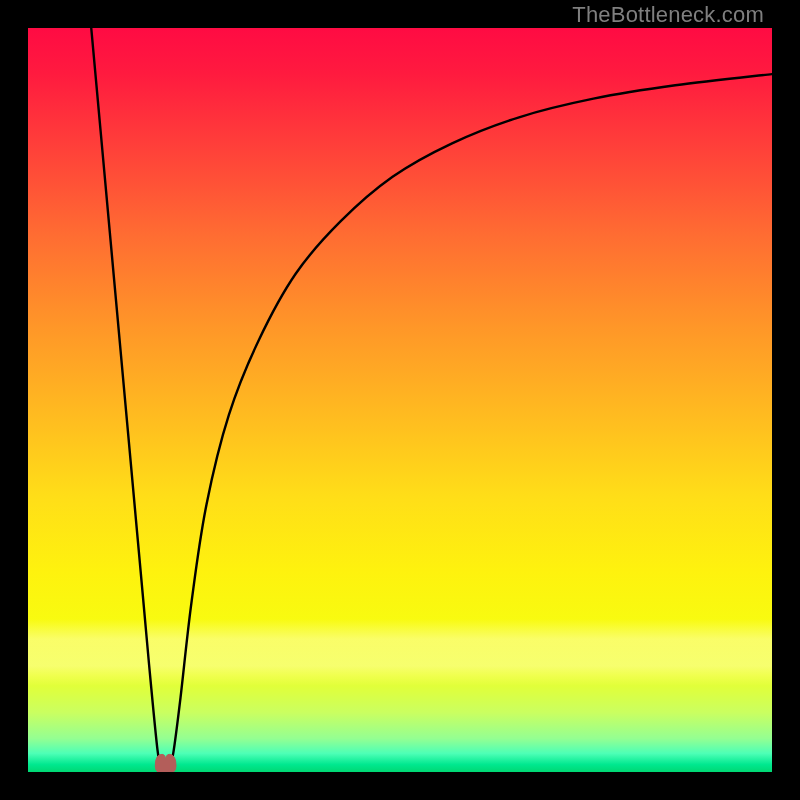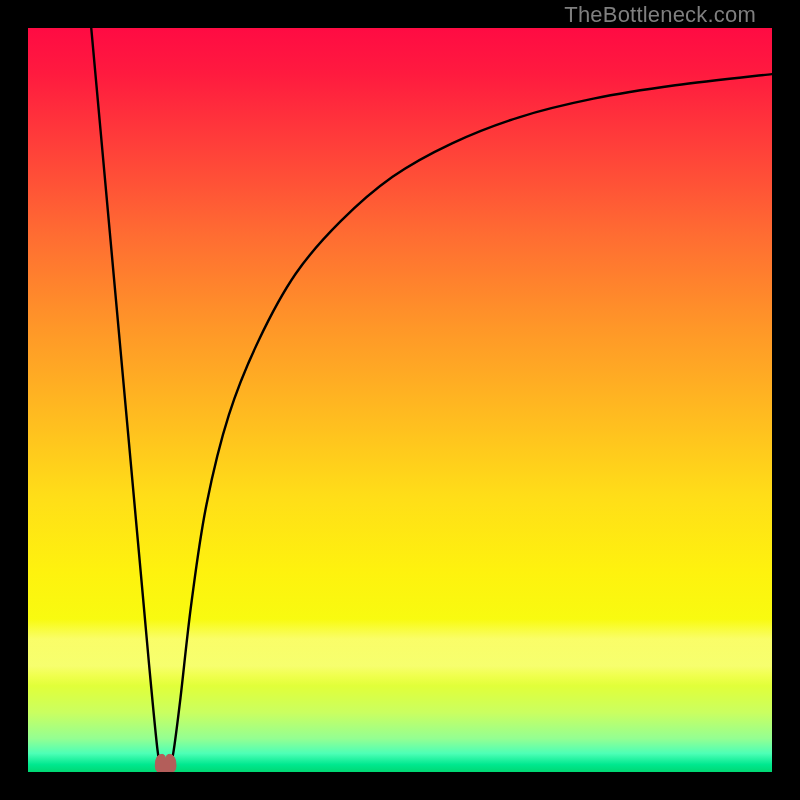--- a/index.html
+++ b/index.html
@@ -53,21 +53,21 @@
     position: absolute;
     left: 0;
     right: 0;
     top: 79.5%;
     height: 9%;
     background: linear-gradient(to bottom, rgba(255,255,160,0.0) 0%, rgba(255,255,170,0.55) 30%, rgba(255,255,170,0.55) 70%, rgba(255,255,160,0.0) 100%);
   }
   .watermark {
     position: absolute;
     top: 2px;
-    right: 44px;
+    right: 36px;
     color: #7f7f7f;
     font-size: 22px;
     font-weight: 500;
     letter-spacing: 0.2px;
   }
   svg.curve {
     position: absolute;
     inset: 0;
   }
 </style>

